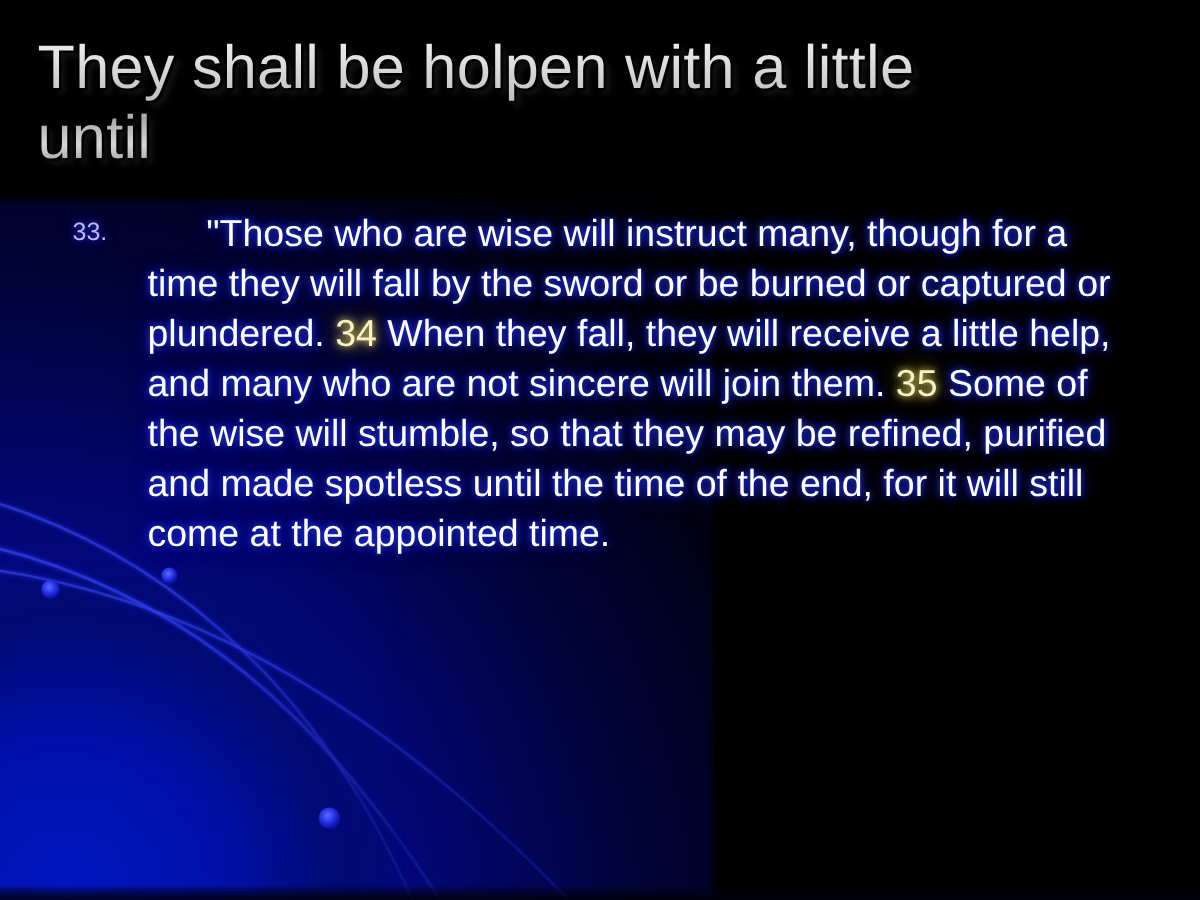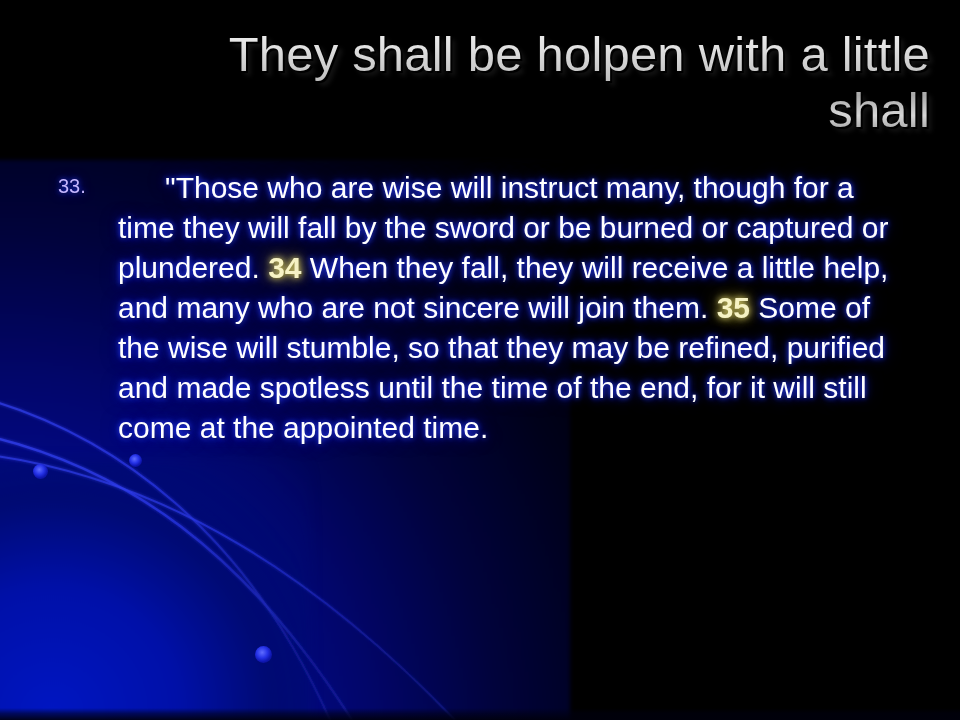--- a/index.html
+++ b/index.html
@@ -80,21 +80,21 @@
     background: radial-gradient(circle at 42% 38%, #5f6cff 0%, #2633e8 38%, #1018b4 62%, rgba(8,12,90,0.15) 100%);
     filter: blur(0.6px);
   }
 
   
   #title {
     position: absolute;
     left: 30px;
     top: 26px;
     width: 900px;
-    text-align: right;
+    text-align: left;
     font-size: 49px;
     line-height: 56px;
     font-weight: normal;
     letter-spacing: 0.2px;
     color: #c9c9c9;
     background: linear-gradient(to bottom,
                 #f2f2f2 0%,
                 #e2e2e2 18%,
                 #c2c2c2 46%,
                 #a9a9a9 62%,
@@ -140,21 +140,21 @@
        0 0 11px rgba(20,35,200,0.7),
        1px 1px 2px rgba(0,0,0,0.8);
   }
 
   .first-indent {
     display: inline-block;
     width: 47px;
   }
 
   .verse-num {
-    font-weight: bold;
+    font-weight: normal;
     color: #f7f3c4;
     text-shadow:
        0 0 6px rgba(235,225,120,0.95),
        0 0 13px rgba(205,190,70,0.75),
        0 0 22px rgba(160,145,40,0.5),
        1px 1px 2px rgba(0,0,0,0.8);
   }
 </style>
 </head>
 <body>
@@ -190,21 +190,21 @@
     <div class="dot" style="left:33px; top:464px; width:15px; height:15px;"></div>
     <div class="dot" style="left:129px; top:454px; width:13px; height:13px;"></div>
     <div class="dot" style="left:255px; top:646px; width:17px; height:17px;"></div>
 
     <div class="bottom-band"></div>
   </div>
 
   <div id="title">
     <span>They shall be holpen with a little</span>
     <br>
-    <span>shall</span>
+    <span>until</span>
   </div>
 
   <div id="body-block">
     <div class="para">
       <span class="marker">33.</span><span class="first-indent"></span><span>"Those who are wise will instruct many, though for a time they will fall by the sword or be burned or captured or plundered. </span><span class="verse-num">34</span><span> When they fall, they will receive a little help, and many who are not sincere will join them. </span><span class="verse-num">35</span><span> Some of the wise will stumble, so that they may be refined, purified and made spotless until the time of the end, for it will still come at the appointed time.</span>
     </div>
   </div>
 
 </div>
 

